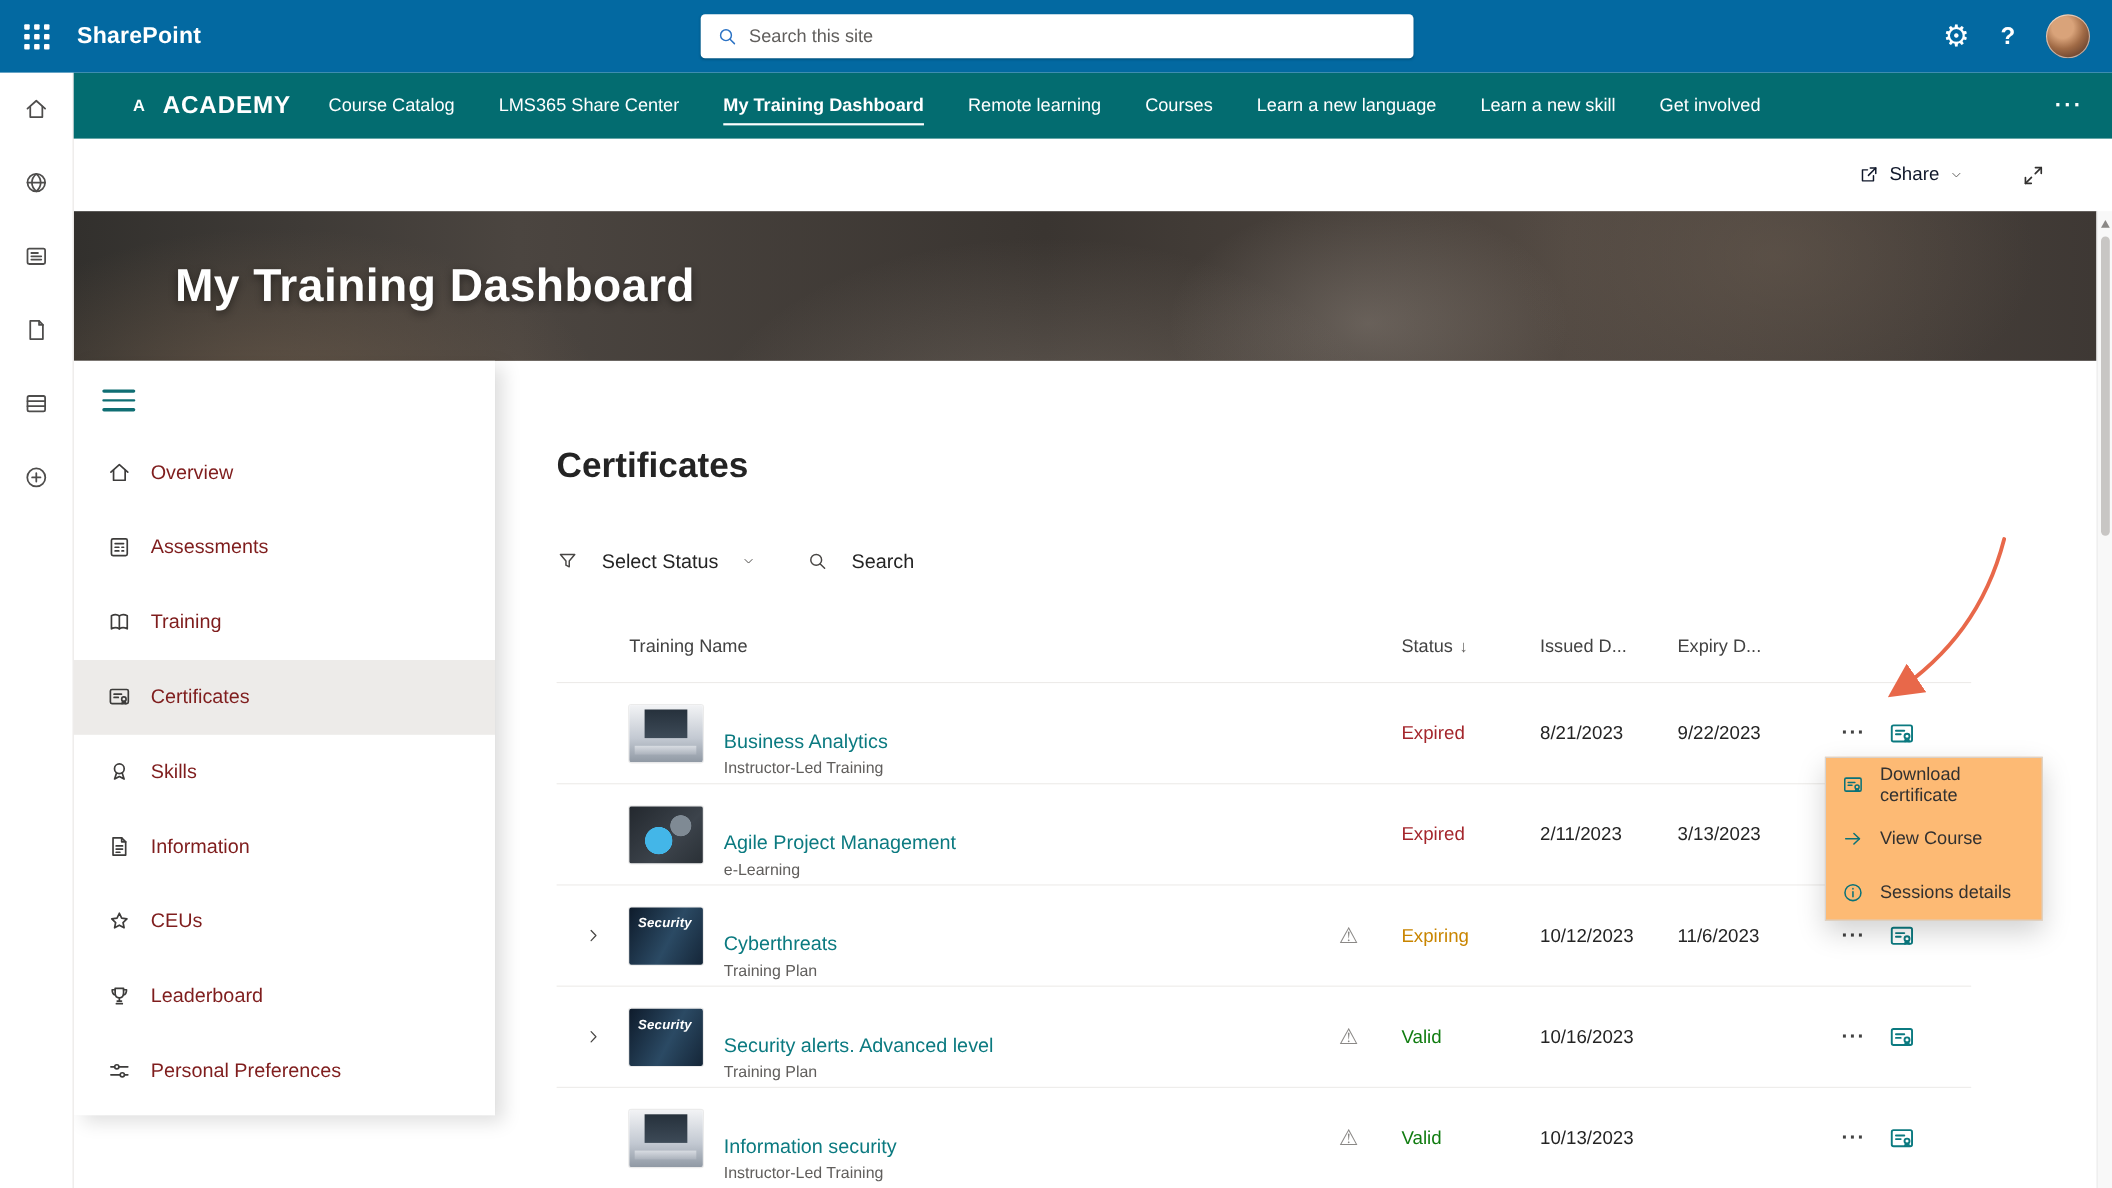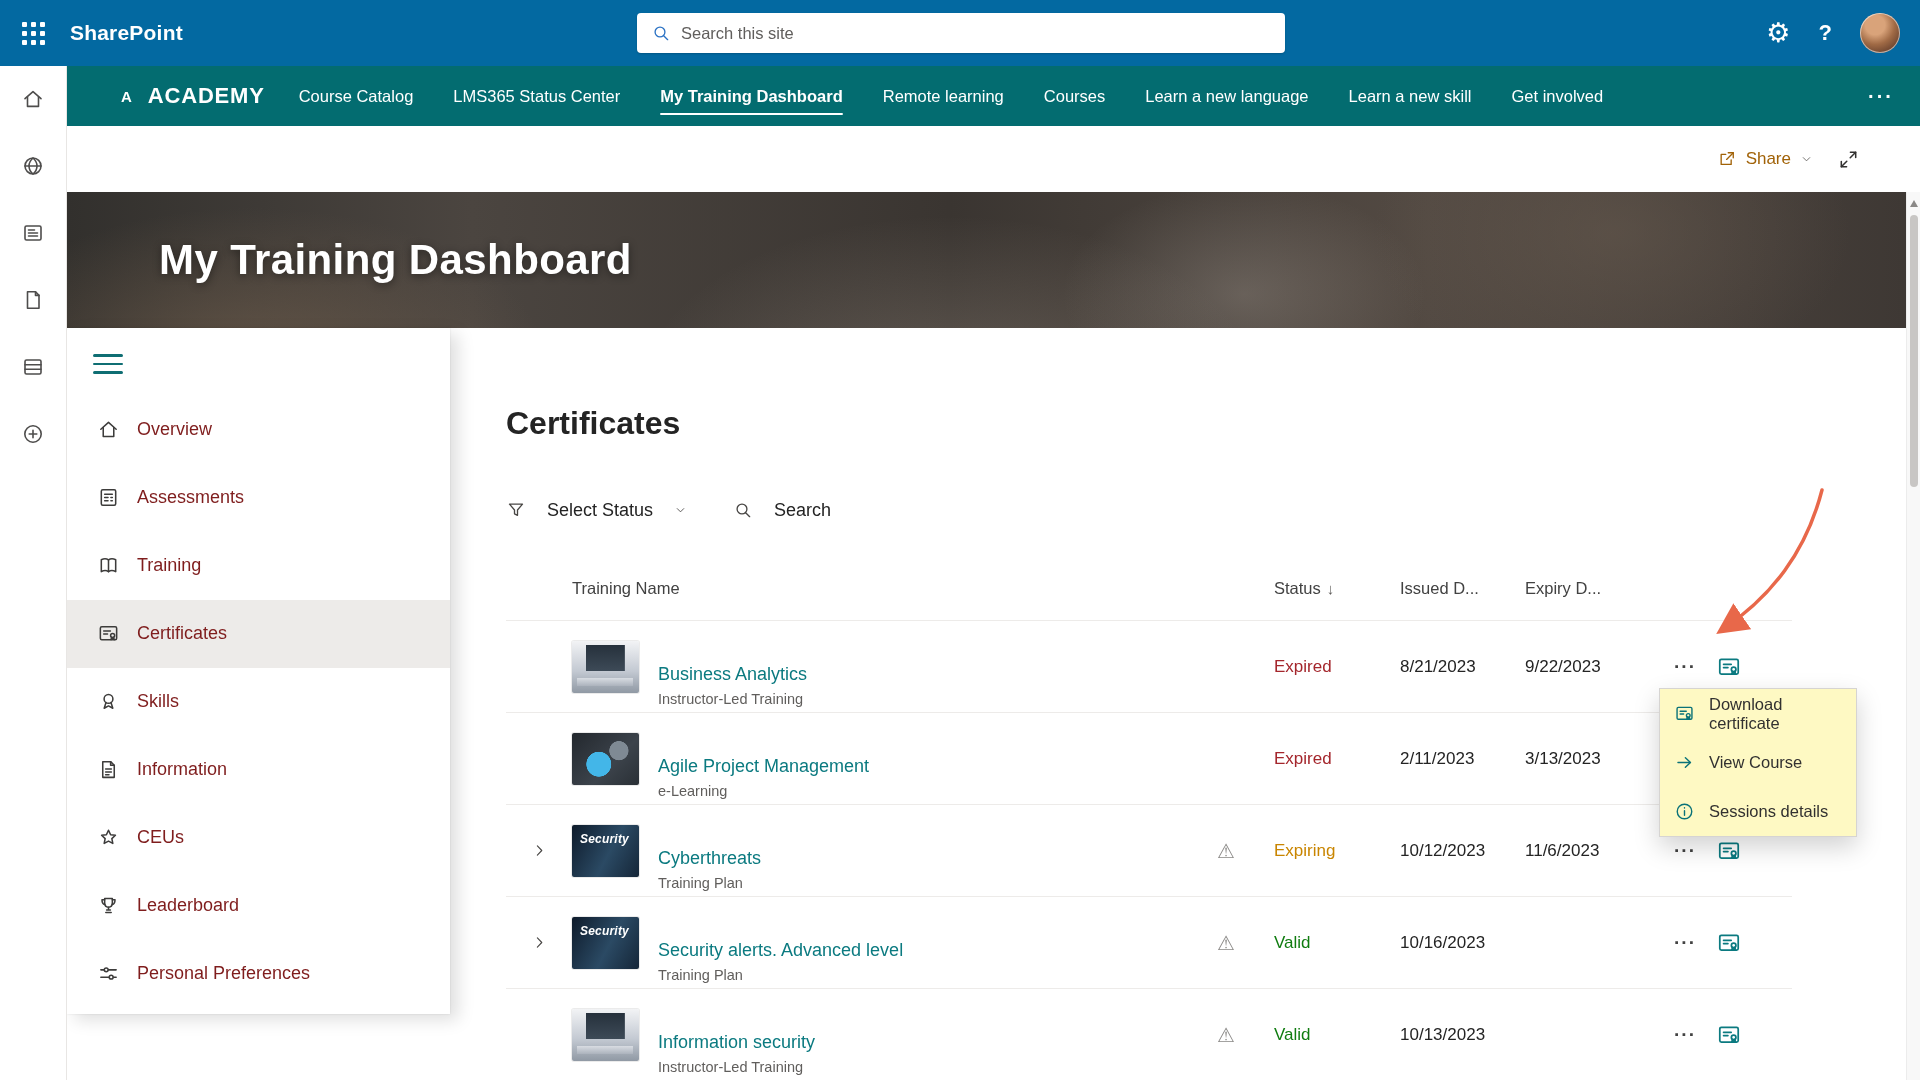--- a/index.html
+++ b/index.html
@@ -35,21 +35,21 @@
   .nav-items { display:flex; align-items:center; gap:40px; font-size:16.5px; }
   .nav-item { cursor:pointer; white-space:nowrap; }
   .nav-item.active { font-weight:700; text-decoration:underline; text-underline-offset:11px; text-decoration-thickness:2px; }
   .nav-overflow { margin-left:auto; padding-right:26px; font-size:20px; letter-spacing:2px; cursor:pointer; font-weight:700; }
 
   
   .left-rail { position:absolute; top:66px; left:0; width:67px; bottom:0; background:#fff; border-right:1px solid #e8e6e4; z-index:20; display:flex; flex-direction:column; align-items:center; padding-top:21px; gap:43px; color:#4e4d4c; }
   .rail-icon { width:24px; height:24px; cursor:pointer; }
 
   
-  .command-bar { position:absolute; top:126px; left:57px; right:14px; height:66px; background:#fff; display:flex; align-items:center; justify-content:flex-end; gap:24px; padding-right:46px; color:#a16207; }
+  .command-bar { position:absolute; top:126px; left:57px; right:14px; height:66px; background:#fff; display:flex; align-items:center; justify-content:flex-end; gap:52px; padding-right:46px; color:#0f172a; }
   .share-btn { display:flex; align-items:center; gap:9px; font-size:17px; cursor:pointer; }
   .share-btn .chev { width:13px; height:13px; color:#605e5c; }
   .expand-btn { width:23px; height:23px; cursor:pointer; color:#323130; }
 
   
   .hero { position:absolute; top:192px; left:67px; right:14px; height:136px; z-index:5; overflow:hidden;
     background:
       radial-gradient(ellipse 480px 260px at 10% 130%, rgba(131,108,86,.55), transparent 62%),
       radial-gradient(ellipse 520px 300px at 48% 150%, rgba(190,175,160,.30), transparent 60%),
       radial-gradient(ellipse 340px 220px at 84% 30%, rgba(105,92,80,.5), transparent 70%),
@@ -102,21 +102,21 @@
   .cell-status { padding-left:18px; font-size:17px; }
   .status-expired { color:#a4262c; }
   .status-expiring { color:#c98500; }
   .status-valid { color:#107c10; }
   .cell-date { padding-left:18px; font-size:17px; color:#242424; }
   .cell-actions { display:flex; align-items:center; gap:14px; padding-left:36px; }
   .more-btn { width:34px; height:30px; display:flex; align-items:center; justify-content:center; font-size:19px; font-weight:700; letter-spacing:1px; color:#424242; cursor:pointer; border-radius:3px; }
   .cert-btn { width:26px; height:26px; color:#0b7a80; cursor:pointer; }
 
   
-  .menu { position:absolute; left:1659px; top:688px; width:198px; background:#fef9c3; border:1px solid #d6d4d2; box-shadow:0 10px 24px rgba(0,0,0,.18); z-index:40; }
+  .menu { position:absolute; left:1659px; top:688px; width:198px; background:#fdba74; border:1px solid #d6d4d2; box-shadow:0 10px 24px rgba(0,0,0,.18); z-index:40; }
   .menu-item { height:49px; display:flex; align-items:center; gap:14px; padding:0 14px; font-size:16.5px; color:#323130; cursor:pointer; }
   .menu-item .mic { width:21px; height:21px; color:#0a7278; flex:0 0 auto; }
 
   
   .annotation { position:absolute; inset:0; z-index:60; pointer-events:none; }
 
   
   .scrollbar { position:absolute; right:0; top:192px; bottom:0; width:14px; background:#f8f8f8; border-left:1px solid #ececec; z-index:45; }
   .sb-up { width:0; height:0; border-left:4px solid transparent; border-right:4px solid transparent; border-bottom:7px solid #8a8886; margin:8px auto 8px; cursor:pointer; }
   .sb-thumb { width:8px; margin:0 auto; height:272px; background:#c8c6c4; border-radius:4px; cursor:pointer; }
@@ -290,21 +290,21 @@
     <div class="help-glyph">?</div>
     <div class="avatar"></div>
   </div>
 </div>
 
 <div class="site-nav">
   <div class="site-logo">A</div>
   <div class="site-title">ACADEMY</div>
   <div class="nav-items">
     <div class="nav-item">Course Catalog</div>
-    <div class="nav-item">LMS365 Status Center</div>
+    <div class="nav-item">LMS365 Share Center</div>
     <div class="nav-item active">My Training Dashboard</div>
     <div class="nav-item">Remote learning</div>
     <div class="nav-item">Courses</div>
     <div class="nav-item">Learn a new language</div>
     <div class="nav-item">Learn a new skill</div>
     <div class="nav-item">Get involved</div>
   </div>
   <div class="nav-overflow">···</div>
 </div>
 

